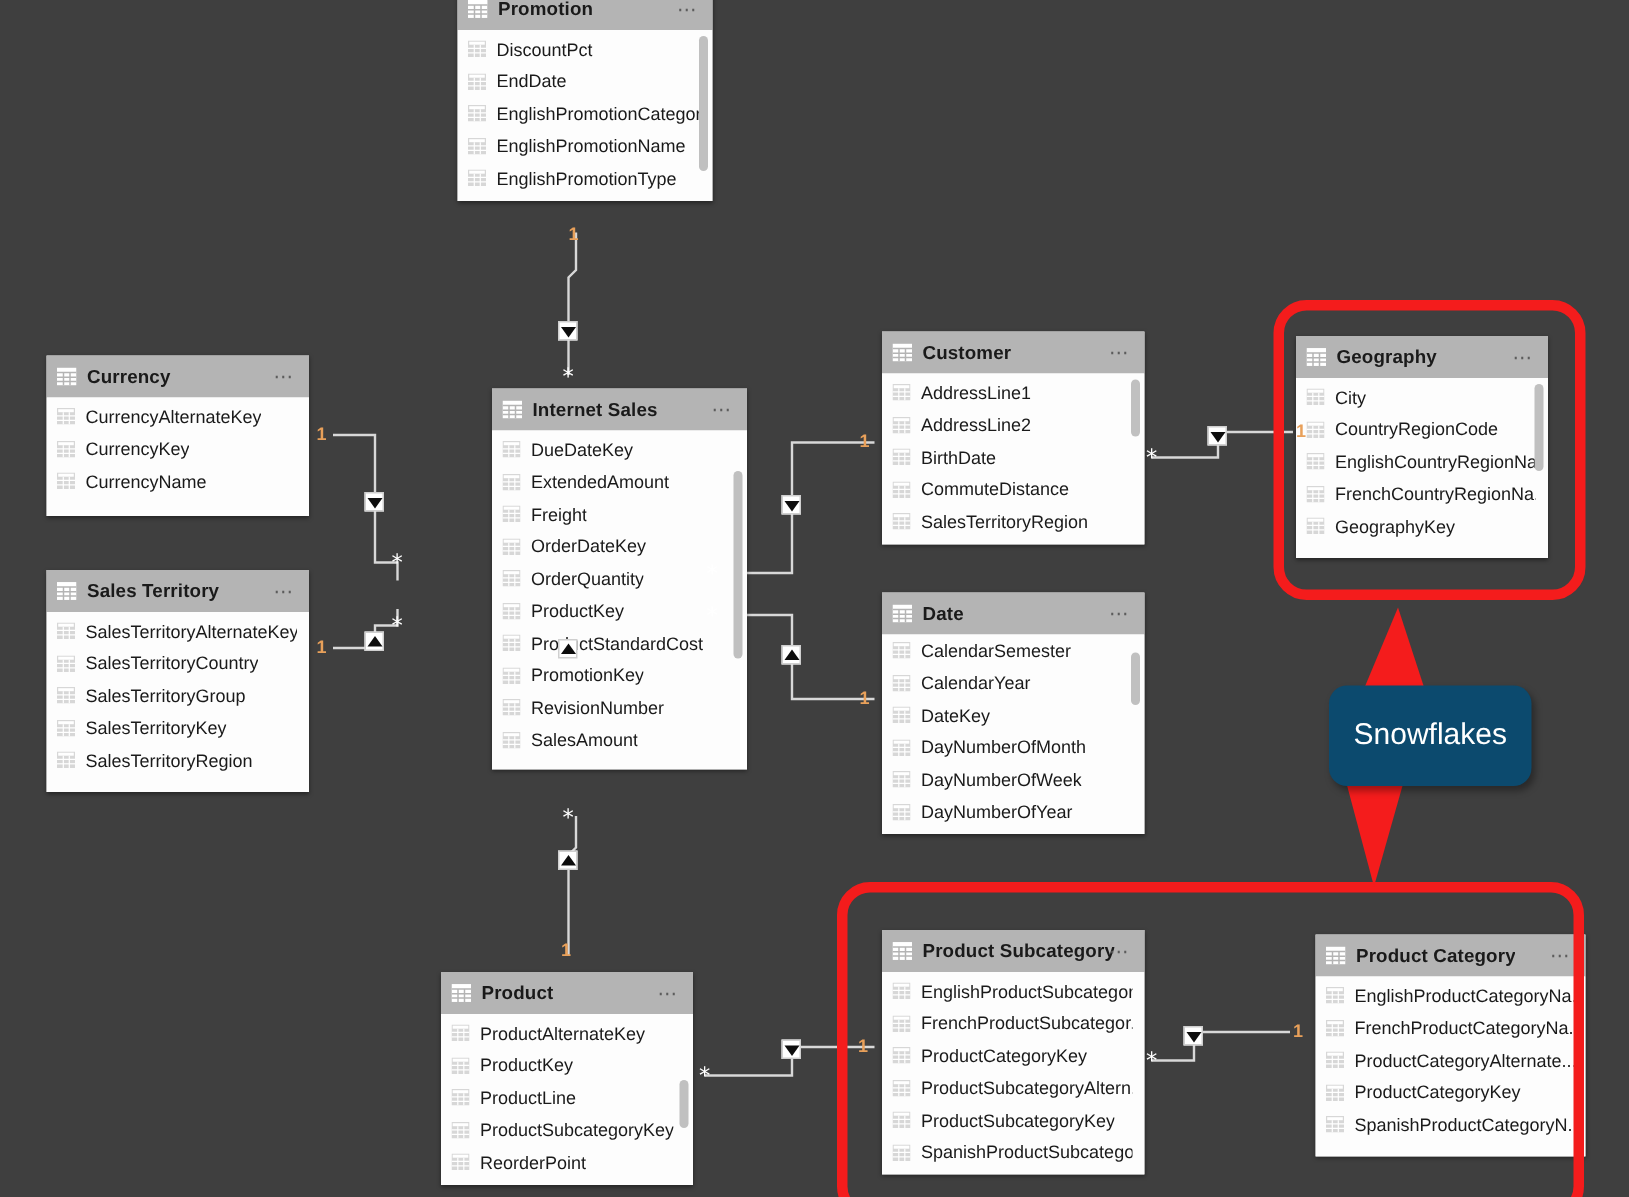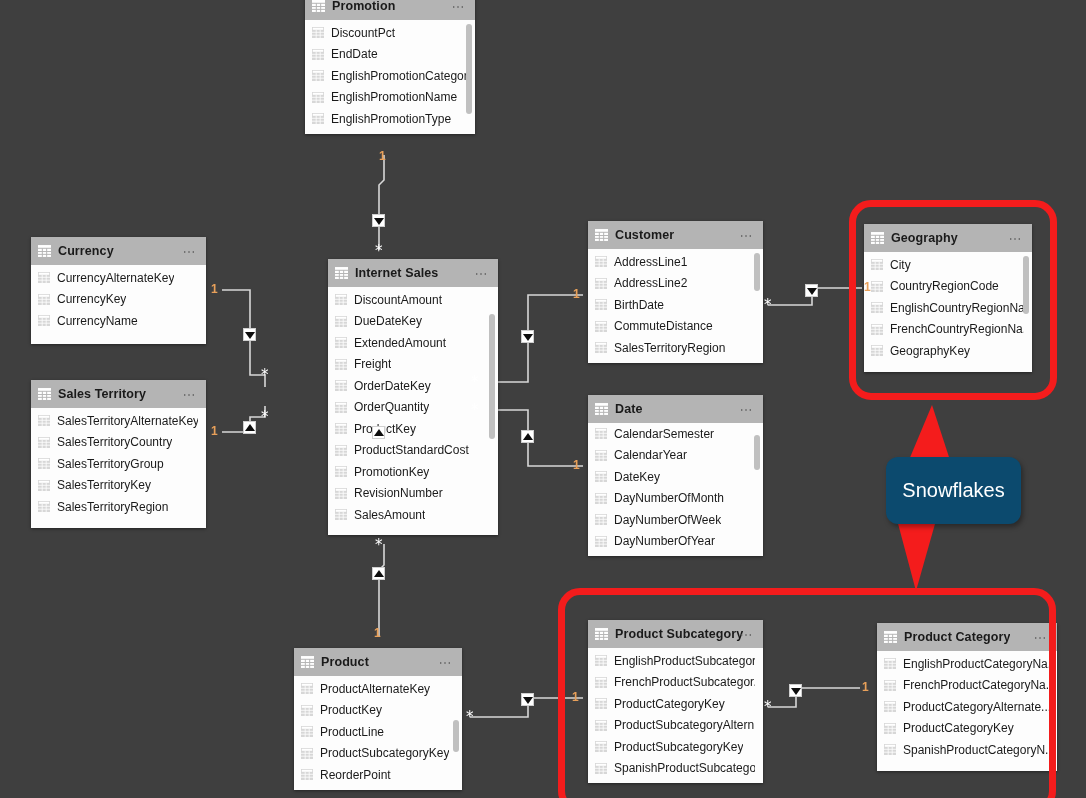--- a/index.html
+++ b/index.html
@@ -488,33 +488,20 @@
           <svg class="grid-ico" viewBox="0 0 12 11">
             <rect x="0" y="0" width="12" height="11" fill="#d7d7d7"></rect>
             <rect x="0.8" y="0.8" width="10.4" height="2" fill="#fff"></rect>
             <g stroke="#fff" stroke-width="0.8">
               <line x1="0" y1="5.3" x2="12" y2="5.3"></line>
               <line x1="0" y1="8.2" x2="12" y2="8.2"></line>
               <line x1="4.2" y1="2.8" x2="4.2" y2="11"></line>
               <line x1="8.2" y1="2.8" x2="8.2" y2="11"></line>
             </g>
           </svg>
-          <span class="fld-label">DiscountAmount</span>
-        </div>
-      <div class="fld">
-          <svg class="grid-ico" viewBox="0 0 12 11">
-            <rect x="0" y="0" width="12" height="11" fill="#d7d7d7"></rect>
-            <rect x="0.8" y="0.8" width="10.4" height="2" fill="#fff"></rect>
-            <g stroke="#fff" stroke-width="0.8">
-              <line x1="0" y1="5.3" x2="12" y2="5.3"></line>
-              <line x1="0" y1="8.2" x2="12" y2="8.2"></line>
-              <line x1="4.2" y1="2.8" x2="4.2" y2="11"></line>
-              <line x1="8.2" y1="2.8" x2="8.2" y2="11"></line>
-            </g>
-          </svg>
           <span class="fld-label">DueDateKey</span>
         </div>
       <div class="fld">
           <svg class="grid-ico" viewBox="0 0 12 11">
             <rect x="0" y="0" width="12" height="11" fill="#d7d7d7"></rect>
             <rect x="0.8" y="0.8" width="10.4" height="2" fill="#fff"></rect>
             <g stroke="#fff" stroke-width="0.8">
               <line x1="0" y1="5.3" x2="12" y2="5.3"></line>
               <line x1="0" y1="8.2" x2="12" y2="8.2"></line>
               <line x1="4.2" y1="2.8" x2="4.2" y2="11"></line>

